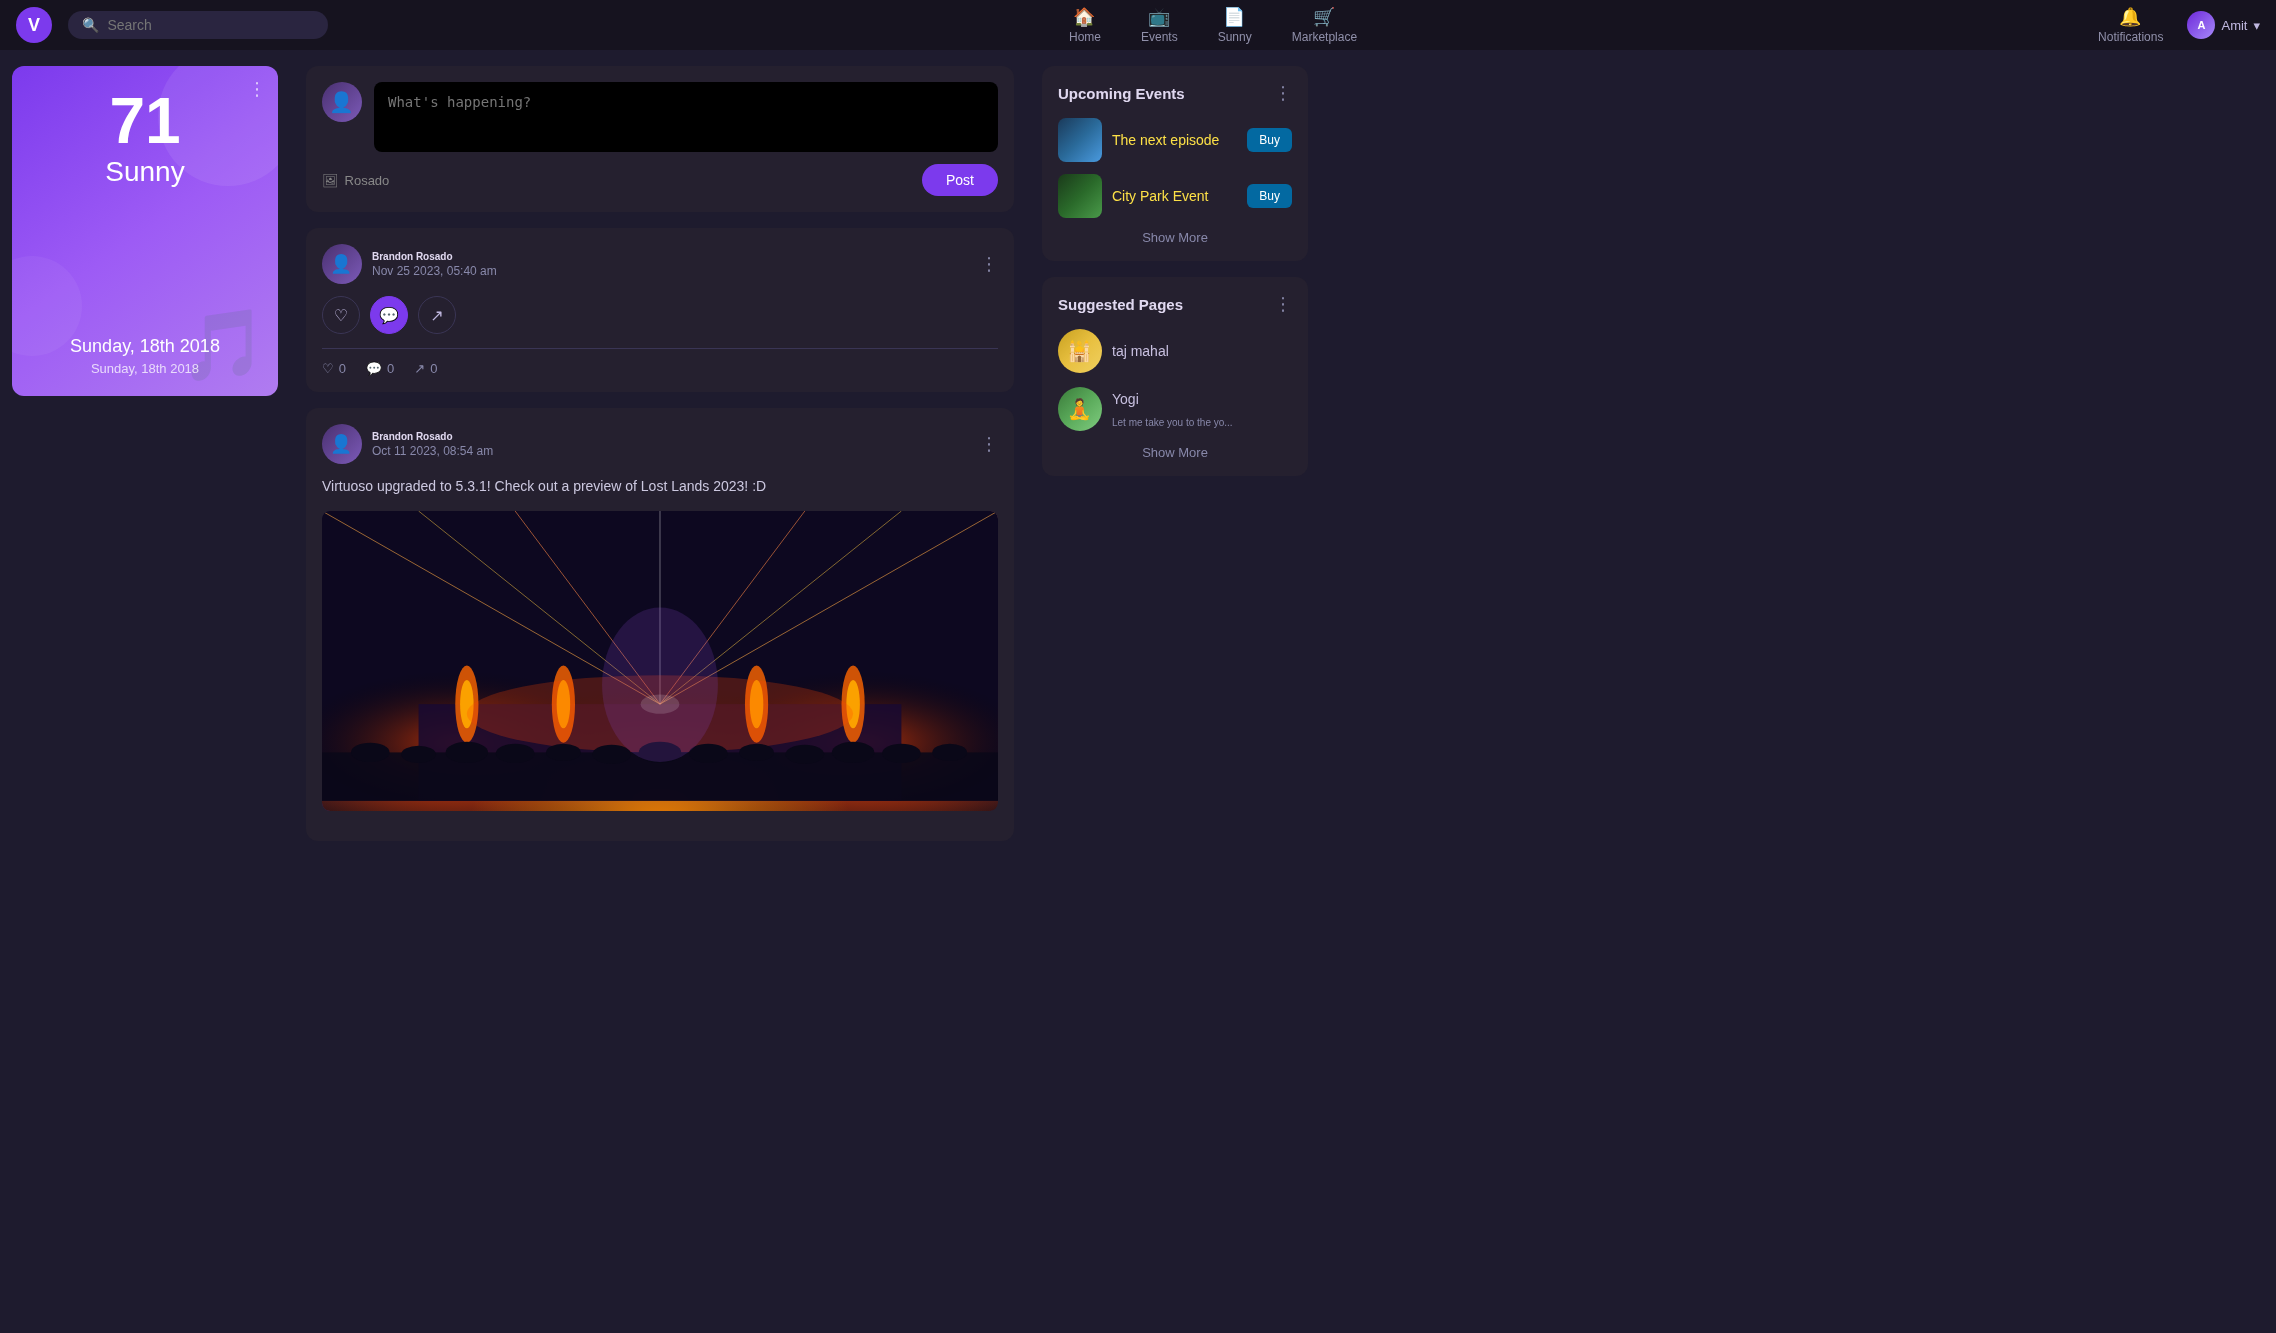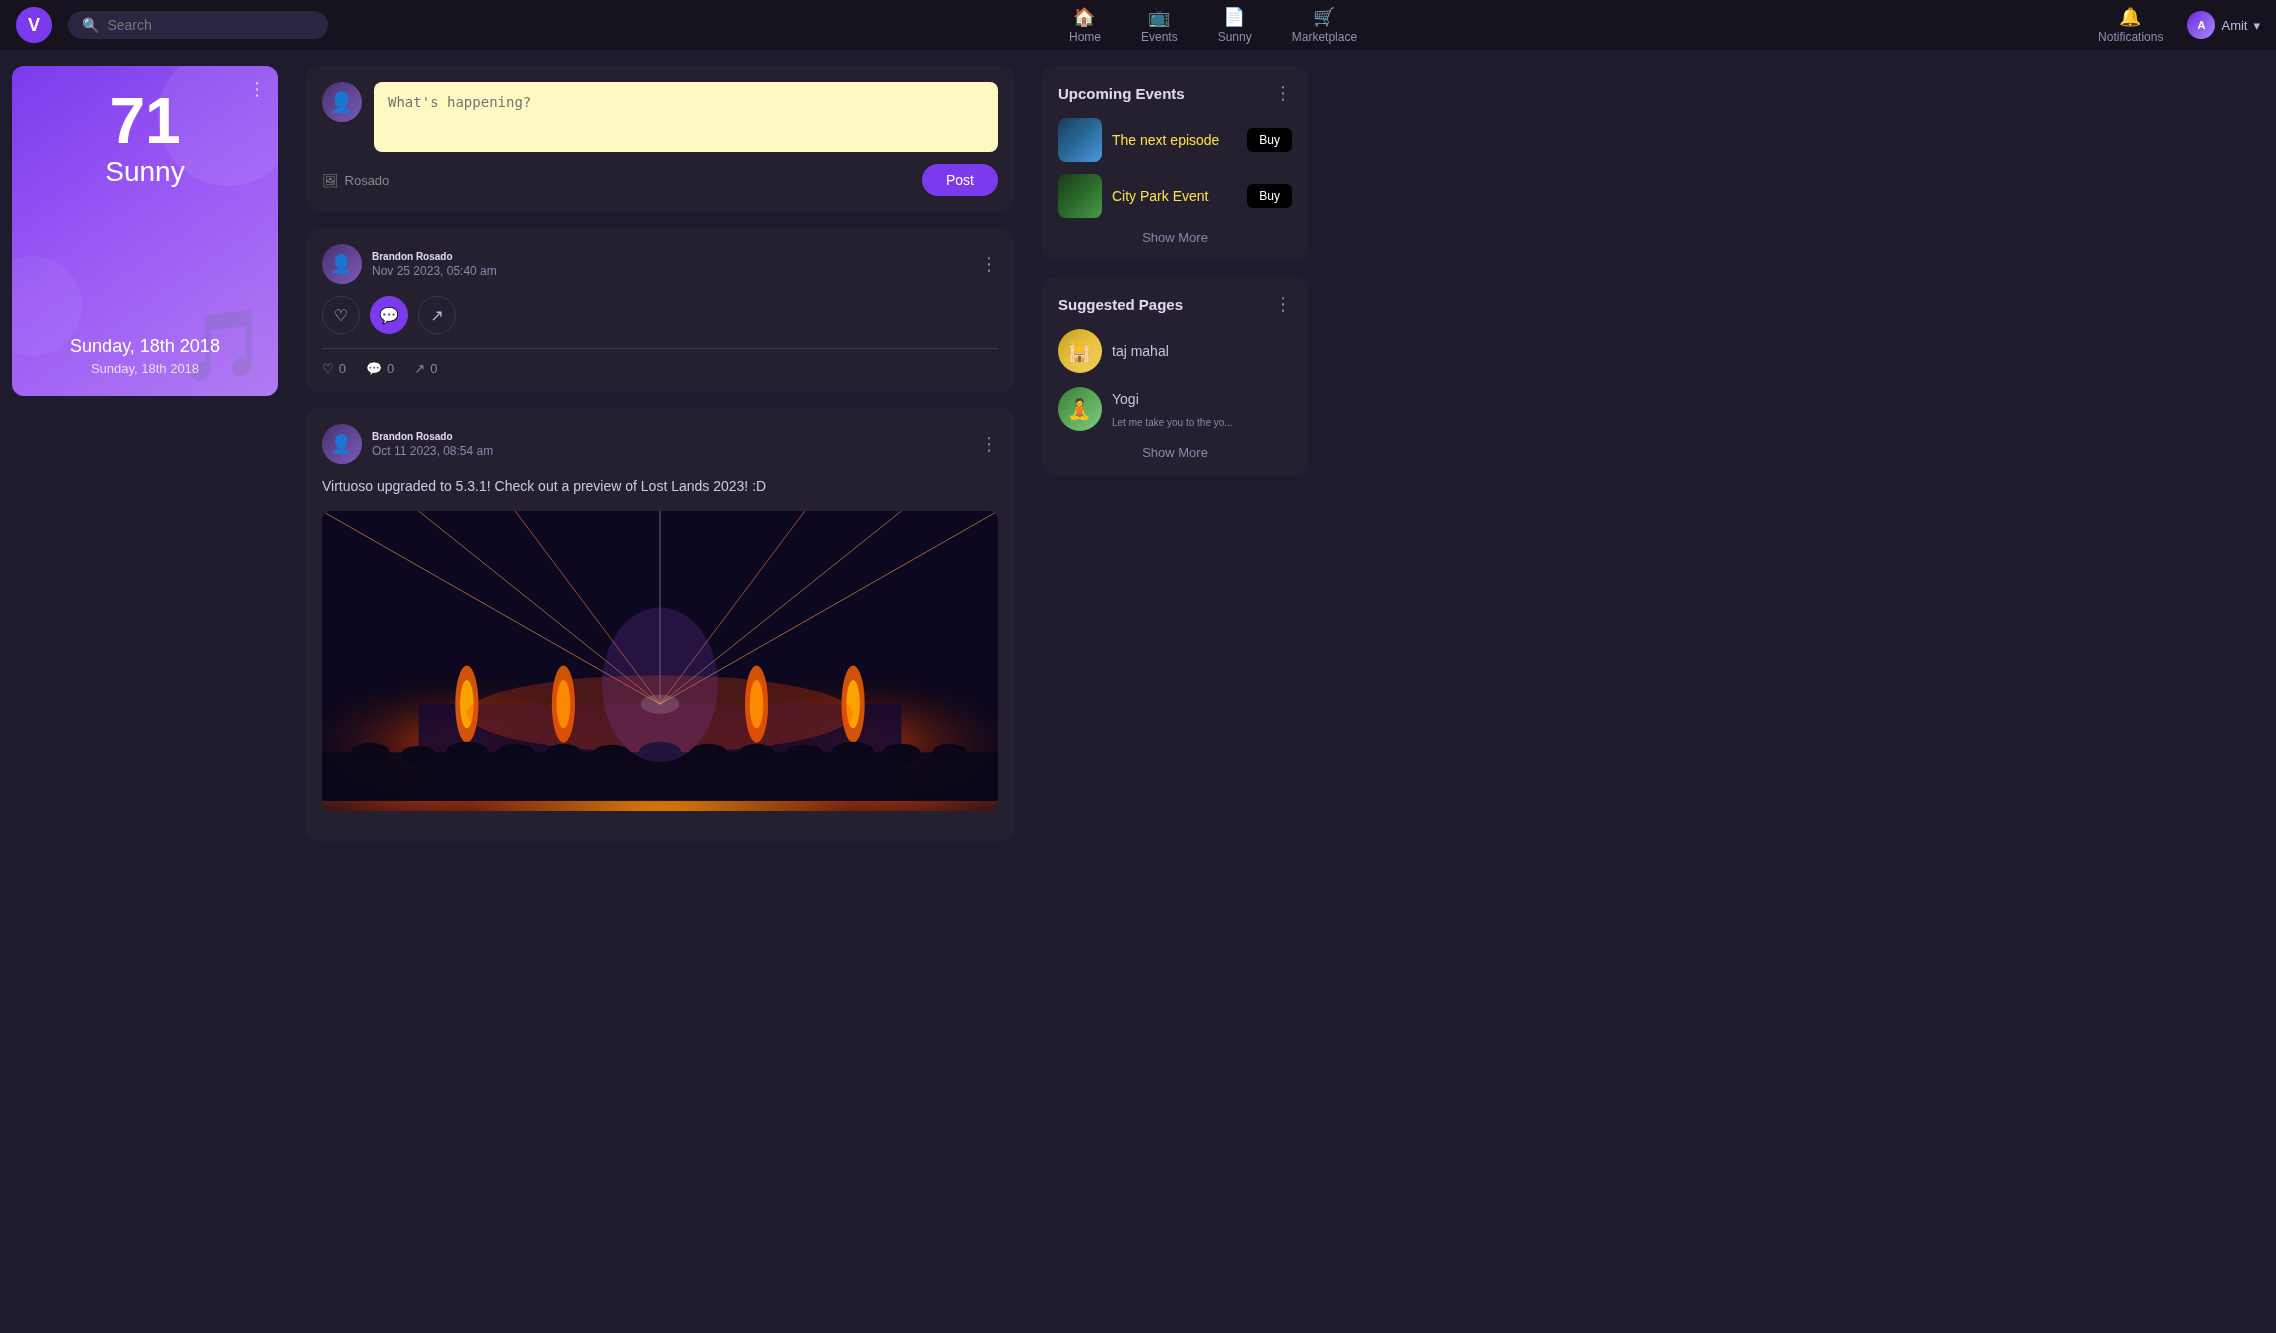--- a/index.html
+++ b/index.html
@@ -172,21 +172,21 @@
     }
     .avatar {
       width: 40px; height: 40px; border-radius: 50%;
       background: linear-gradient(135deg, #4a3070, #7c5ab8);
       flex-shrink: 0;
       display: flex; align-items: center; justify-content: center;
       overflow: hidden;
     }
     .post-input {
       flex: 1;
-      background: #fef9c3;
+      background: #000000;
       border: none;
       border-radius: 8px;
       padding: 12px 14px;
       color: #888;
       font-size: 14px;
       resize: none;
       height: 70px;
       width: 100%;
       outline: none;
     }
@@ -306,21 +306,21 @@
       width: 100%; height: 100%;
     }
     .event-thumb-park {
       background: linear-gradient(135deg, #1a3a1a, #2a6a2a, #4a9a4a);
       width: 100%; height: 100%;
     }
     .event-name {
       flex: 1; font-size: 14px; color: #fde047;
     }
     .buy-btn {
-      background: #000000;
+      background: #0369a1;
       color: white;
       border: none;
       border-radius: 6px;
       padding: 5px 12px;
       font-size: 12px;
       cursor: pointer;
     }
     .show-more {
       text-align: center;
       font-size: 13px;

